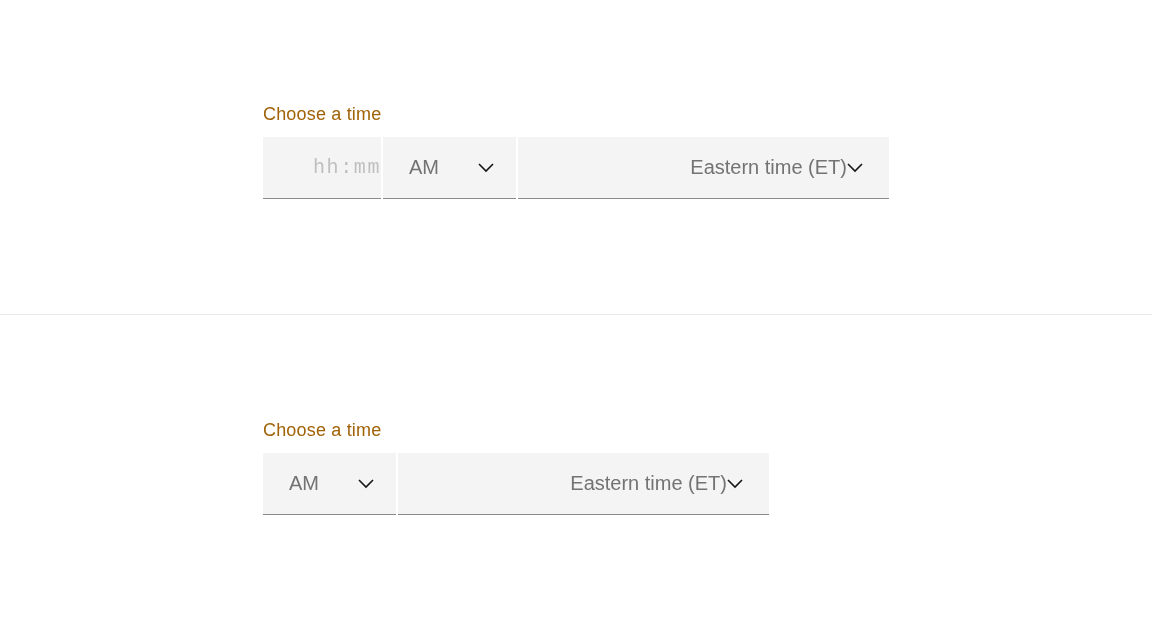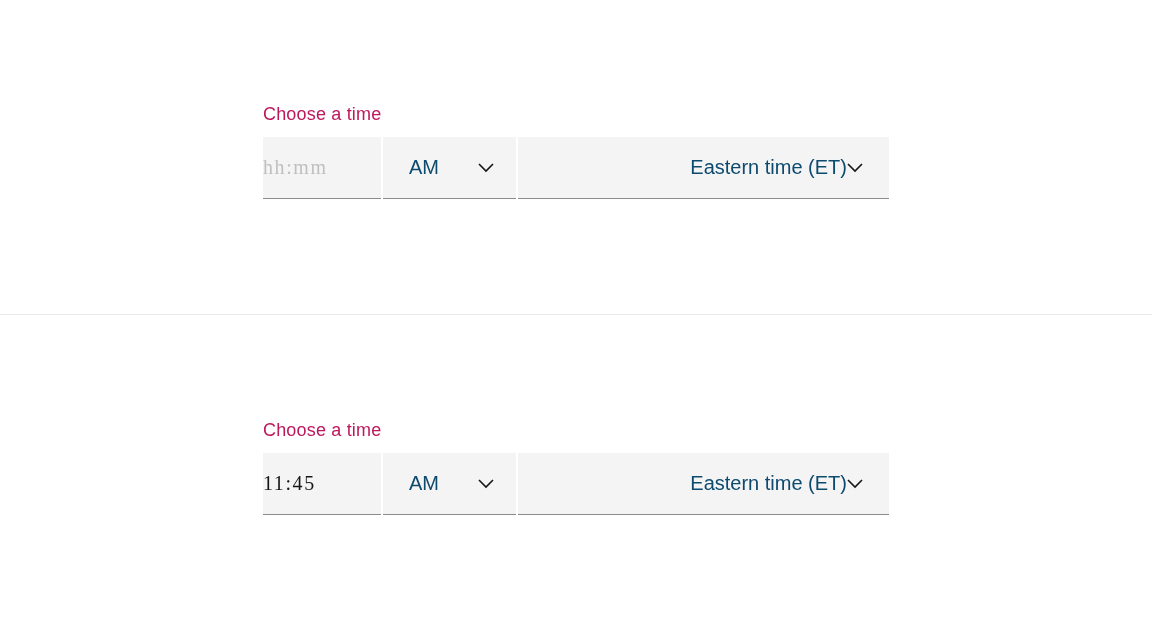--- a/index.html
+++ b/index.html
@@ -20,21 +20,21 @@
   .divider {
     position: absolute;
     left: 0;
     top: 314px;
     width: 1152px;
     height: 1px;
     background: #e9e9e9;
   }
   .field-label {
     font-size: 18px;
-    color: #be185d;
+    color: #a16207;
     font-weight: 400;
     letter-spacing: 0.01em;
     margin-bottom: 12px;
   }
   .row {
     display: flex;
     gap: 2px;
   }
   .cell {
     background: #f4f4f4;
@@ -54,34 +54,34 @@
   }
   .tz-cell {
     width: 371px;
     padding: 0 26px 0 26px;
     justify-content: flex-end;
   }
   .time-input {
     border: none;
     background: transparent;
     outline: none;
-    font-family: Liberation Serif, serif;
+    font-family: Liberation Mono, monospace;
     font-size: 20px;
     color: #161616;
     letter-spacing: 0.08em;
-    text-align: left;
+    text-align: right;
     width: 100%;
   }
   .time-input::placeholder {
     color: #bfbfbf;
     letter-spacing: 0.08em;
   }
   .select-text {
     font-size: 20px;
-    color: #0c4a6e;
+    color: #737373;
     font-weight: 400;
   }
   .chevron {
     width: 16px;
     height: 10px;
     flex: 0 0 auto;
   }
   .chevron svg { display: block; }
 </style>
 </head>
@@ -110,23 +110,20 @@
       </span>
     </div>
   </div>
 </div>
 
 <div class="divider"></div>
 
 <div class="section section-2">
   <div class="field-label">Choose a time</div>
   <div class="row">
-    <div class="cell time-cell">
-      <input class="time-input" type="text" value="11:45" placeholder="hh:mm" style="">
-    </div>
     <div class="cell ampm-cell">
       <span class="select-text">AM</span>
       <span class="chevron">
         <svg width="16" height="10" viewBox="0 0 16 10">
             <polyline points="1,1 8,8 15,1" fill="none" stroke="#161616" stroke-width="1.6"></polyline>
           </svg>
       </span>
     </div>
     <div class="cell tz-cell">
       <span class="select-text">Eastern time (ET)</span>

